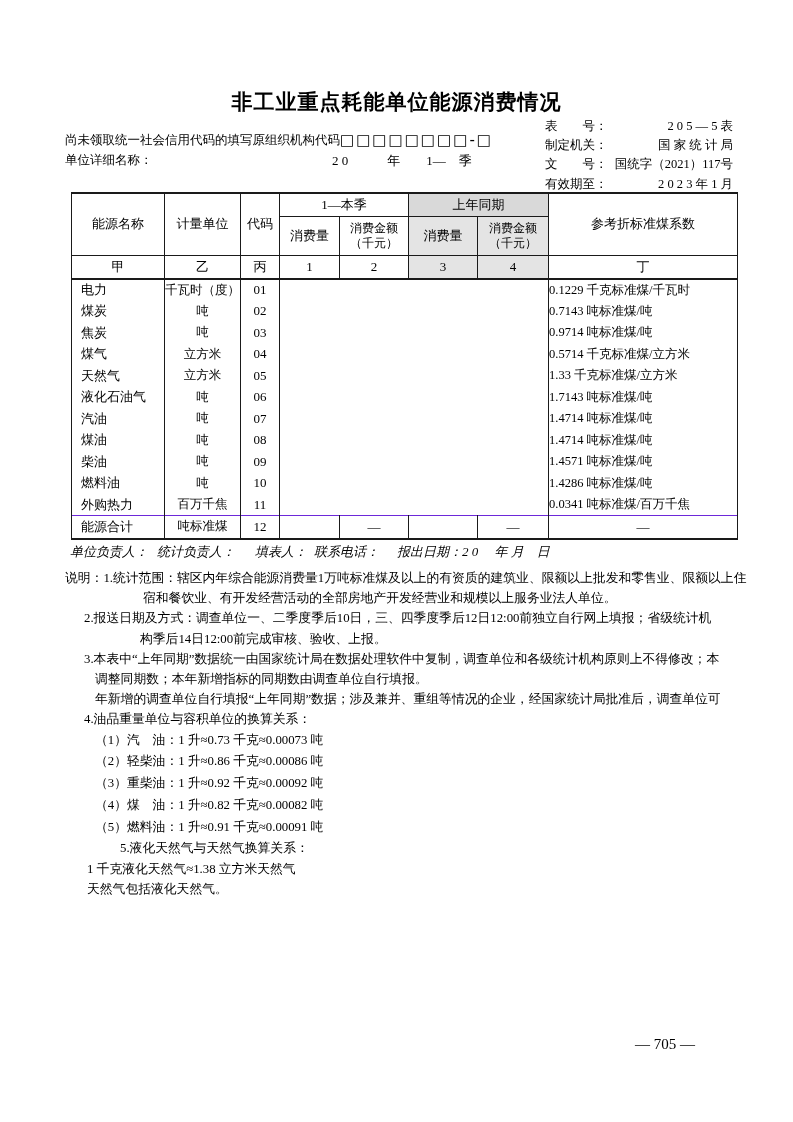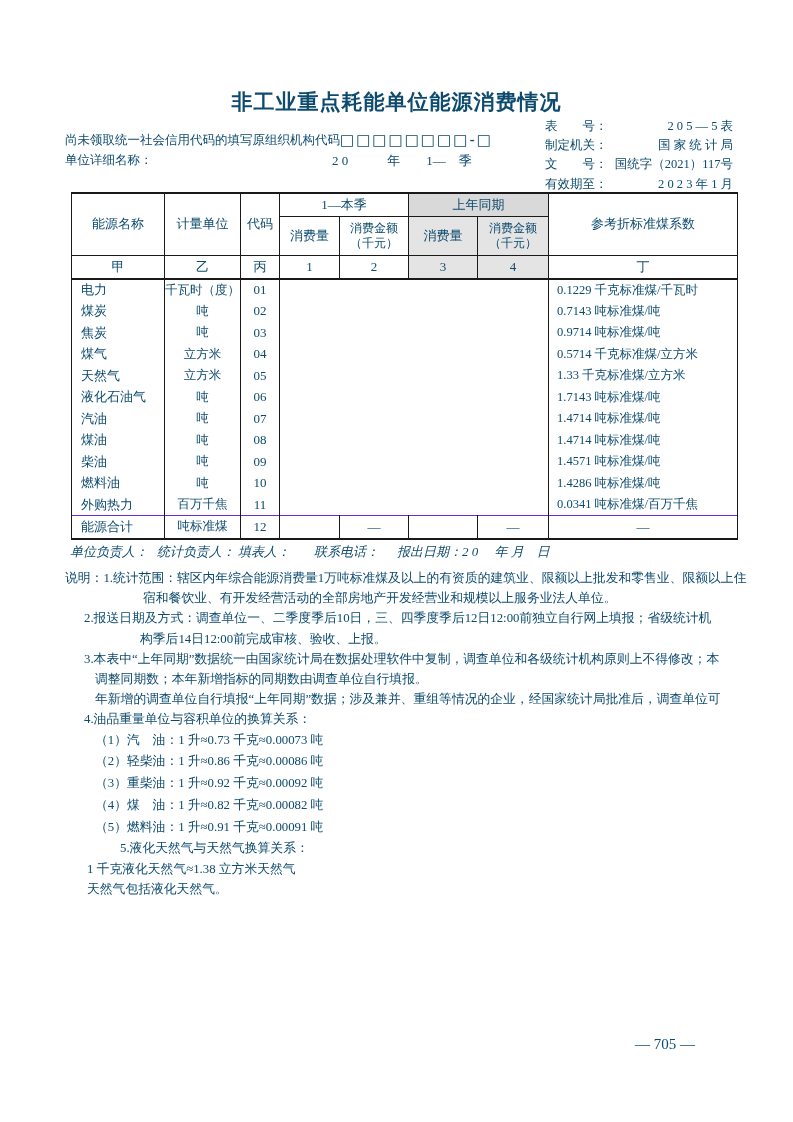--- a/index.html
+++ b/index.html
@@ -1,21 +1,21 @@
 <!DOCTYPE html>
 <html><head>
 <meta charset="utf-8">
 <style>
   html,body{margin:0;padding:0;background:#ffffff;}
   .page{
     position:relative;
     width:793px;height:1122px;
     background:#ffffff;
     font-family:"Liberation Serif","DejaVu Serif",serif;
-    color:#0c4a6e;
+    color:#000000;
     overflow:hidden;
   }
   
   .title{
     position:absolute;top:88px;left:0;width:793px;
     text-align:center;font-size:21px;font-weight:600;letter-spacing:1px;
   }
   
   .meta-right{position:absolute;left:545px;top:117px;width:188px;font-size:12.5px;}
   .meta-right .mline{display:flex;justify-content:space-between;height:19.2px;line-height:19.2px;}
@@ -41,27 +41,27 @@
   .tbl thead tr.hr2{height:39px;}
   .tbl thead tr.idx{height:24px;}
   .tbl thead tr.idx th{border-bottom:2px solid #1a1a1a;}
   .tbl .amount-h{font-size:12px;line-height:1.25;white-space:pre-line;}
   .tbl .g{background:#d9d9d9;}
   .tbl .g2{background:#e4e4e4;}
   .tbl tbody tr.brow{height:21.5px;}
   .tbl tbody tr.brow td{border-top:none;border-bottom:none;}
   .tbl tbody td.name{text-align:left;padding-left:9px;}
   .tbl tbody td.unit{font-size:12.5px;}
-  .tbl tbody td.coef{text-align:left;padding-left:8px;font-size:12.5px;}
+  .tbl tbody td.coef{text-align:left;font-size:12.5px;}
   .tbl tbody tr.total{height:23px;}
   .tbl tbody tr.total td{border-top:1px solid #6d28d9;border-bottom:none;}
   
   .sigrow{position:absolute;left:0;top:543px;width:793px;height:18px;font-size:13px;}
   .sigrow span{position:absolute;white-space:pre;font-style:italic;}
-  .sig-unit{left:70px;} .sig-stat{left:157px;} .sig-prep{left:238px;}
+  .sig-unit{left:70px;} .sig-stat{left:157px;} .sig-prep{left:255px;}
   .sig-phone{left:314px;} .sig-date-label{left:397px;} .sig-date{left:462px;}
   
   .notes{position:absolute;left:0;top:568px;width:737px;font-size:12.8px;}
   .nline{white-space:pre;}
   .h1{height:20.2px;line-height:20.2px;}
   .h2{height:21.8px;line-height:21.8px;}
   .i0{padding-left:65px;} .i1{padding-left:119px;margin-left:24px;} .i2{padding-left:84px;}
   .i3{padding-left:140px;} .i4{padding-left:95px;} .i5{padding-left:120px;}
   .i6{padding-left:87px;}
   

